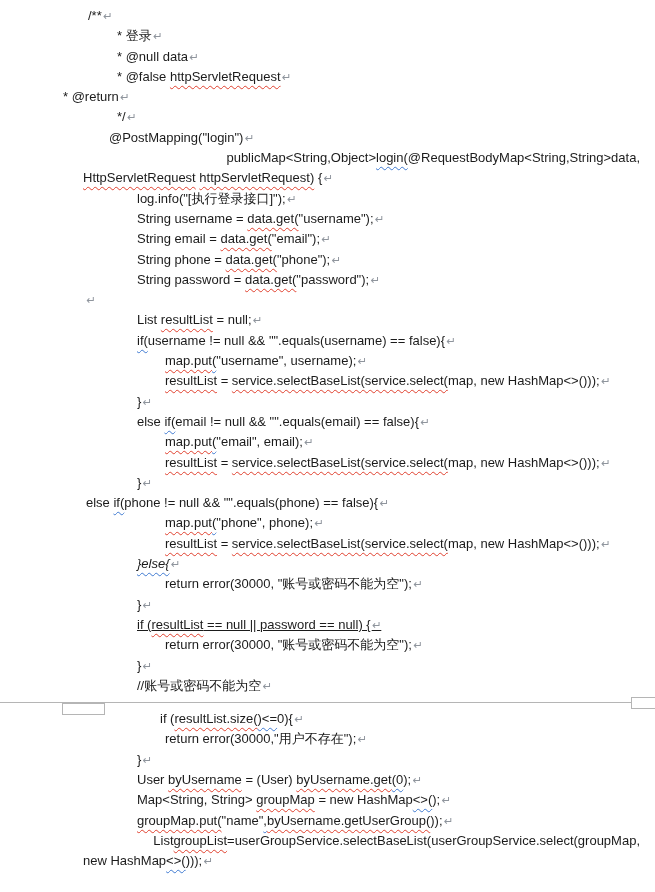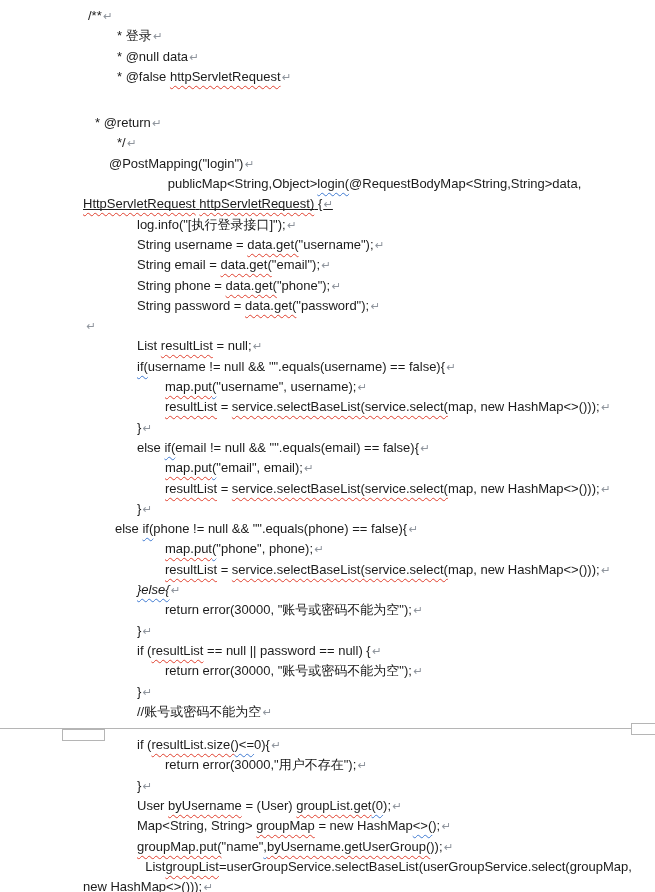--- a/index.html
+++ b/index.html
@@ -16,21 +16,21 @@
     width: 655px; height: 892px;
   }
   .line {
     height: 20.3px;
     line-height: 20.3px;
     font-size: 13px;
     white-space: pre;
   }
   .just {
     display: flex;
-    justify-content: center;
+    justify-content: flex-end;
   }
   .pm {
     color: var(--mark, #8f959d);
     font-size: 11.5px;
     margin-left: 1px;
   }
   .sqr {
     text-decoration: underline;
     text-decoration-style: wavy;
     text-decoration-color: var(--red, #e0402e);
@@ -60,56 +60,56 @@
   .sep .brect.right { left: 631px; top: 1px; width: 26px; }
 </style>
 </head>
 <body style="background: rgb(255, 255, 255); color: rgb(27, 27, 27);">
 
 <div id="page">
     <div class="line" style="padding-left: 88px;"><span>/**</span><span class="pm">↵</span></div>
     <div class="line" style="padding-left: 117px;"><span>* 登录</span><span class="pm">↵</span></div>
     <div class="line" style="padding-left: 117px;"><span>* @null data</span><span class="pm">↵</span></div>
     <div class="line" style="padding-left: 117px;"><span>* @false </span><span class="sqr">httpServletRequest</span><span class="pm">↵</span></div>
-    <div class="line" style="padding-left: 95px; margin-top: 26px;"><span>* @return</span><span class="pm">↵</span></div>
+    <div class="line" style="padding-left: 63px;"><span>* @return</span><span class="pm">↵</span></div>
     <div class="line" style="padding-left: 117px;"><span>*/</span><span class="pm">↵</span></div>
     <div class="line" style="padding-left: 109px;"><span>@PostMapping("login")</span><span class="pm">↵</span></div>
     <div class="line just" style="margin-left: 109px; width: 531px;"><span><span>public</span></span><span><span>Map&lt;String,</span></span><span><span>Object&gt;</span></span><span><span class="sqb">login(</span><span>@RequestBody</span></span><span><span>Map&lt;String,</span></span><span><span>String&gt;</span></span><span><span>data,</span></span></div>
-    <div class="line" style="padding-left: 83px; text-decoration: underline;"><span class="sqr">HttpServletRequest</span><span> </span><span class="sqr">httpServletRequest)</span><span> {</span><span class="pm">↵</span></div>
+    <div class="line" style="padding-left: 83px;"><span class="sqr">HttpServletRequest</span><span> </span><span class="sqr">httpServletRequest)</span><span> {</span><span class="pm">↵</span></div>
     <div class="line" style="padding-left: 137px;"><span>log.info("[执行登录接口]");</span><span class="pm">↵</span></div>
     <div class="line" style="padding-left: 137px;"><span>String username = </span><span class="sqr">data.get(</span><span>"username");</span><span class="pm">↵</span></div>
     <div class="line" style="padding-left: 137px;"><span>String email = </span><span class="sqr">data.get(</span><span>"email");</span><span class="pm">↵</span></div>
     <div class="line" style="padding-left: 137px;"><span>String phone = </span><span class="sqr">data.get(</span><span>"phone");</span><span class="pm">↵</span></div>
     <div class="line" style="padding-left: 137px;"><span>String password = </span><span class="sqr">data.get(</span><span>"password");</span><span class="pm">↵</span></div>
     <div class="line" style="padding-left: 85px;"><span class="pm">↵</span></div>
     <div class="line" style="padding-left: 137px;"><span>List </span><span class="sqr">resultList</span><span> = null;</span><span class="pm">↵</span></div>
     <div class="line" style="padding-left: 137px;"><span class="sqb">if(</span><span>username != null &amp;&amp; "".equals(username) == false){</span><span class="pm">↵</span></div>
     <div class="line" style="padding-left: 165px;"><span class="sqr">map.put</span><span class="sqb">(</span><span>"username", username);</span><span class="pm">↵</span></div>
     <div class="line" style="padding-left: 165px;"><span class="sqr">resultList</span><span> = </span><span class="sqr">service.selectBaseList(</span><span class="sqr">service.select(</span><span>map, new HashMap&lt;&gt;()));</span><span class="pm">↵</span></div>
     <div class="line" style="padding-left: 137px;"><span>}</span><span class="pm">↵</span></div>
     <div class="line" style="padding-left: 137px;"><span>else </span><span class="sqb">if(</span><span>email != null &amp;&amp; "".equals(email) == false){</span><span class="pm">↵</span></div>
     <div class="line" style="padding-left: 165px;"><span class="sqr">map.put</span><span class="sqb">(</span><span>"email", email);</span><span class="pm">↵</span></div>
     <div class="line" style="padding-left: 165px;"><span class="sqr">resultList</span><span> = </span><span class="sqr">service.selectBaseList(</span><span class="sqr">service.select(</span><span>map, new HashMap&lt;&gt;()));</span><span class="pm">↵</span></div>
     <div class="line" style="padding-left: 137px;"><span>}</span><span class="pm">↵</span></div>
-    <div class="line" style="padding-left: 115px;"><span>else </span><span class="sqb">if(</span><span>phone != null &amp;&amp; "".equals(phone) == false){</span><span class="pm">↵</span></div>
+    <div class="line" style="padding-left: 86px;"><span>else </span><span class="sqb">if(</span><span>phone != null &amp;&amp; "".equals(phone) == false){</span><span class="pm">↵</span></div>
     <div class="line" style="padding-left: 165px;"><span class="sqr">map.put</span><span class="sqb">(</span><span>"phone", phone);</span><span class="pm">↵</span></div>
     <div class="line" style="padding-left: 165px;"><span class="sqr">resultList</span><span> = </span><span class="sqr">service.selectBaseList(</span><span class="sqr">service.select(</span><span>map, new HashMap&lt;&gt;()));</span><span class="pm">↵</span></div>
     <div class="line" style="padding-left: 137px; font-style: italic;"><span class="sqb">}else{</span><span class="pm">↵</span></div>
     <div class="line" style="padding-left: 165px;"><span>return error(30000, "账号或密码不能为空");</span><span class="pm">↵</span></div>
     <div class="line" style="padding-left: 137px;"><span>}</span><span class="pm">↵</span></div>
-    <div class="line" style="padding-left: 137px;"><span>if (</span><span class="sqr">resultList</span><span> == null || password == null) {</span><span class="pm">↵</span></div>
+    <div class="line" style="padding-left: 137px; text-decoration: underline;"><span>if (</span><span class="sqr">resultList</span><span> == null || password == null) {</span><span class="pm">↵</span></div>
     <div class="line" style="padding-left: 165px;"><span>return error(30000, "账号或密码不能为空");</span><span class="pm">↵</span></div>
     <div class="line" style="padding-left: 137px;"><span>}</span><span class="pm">↵</span></div>
     <div class="line" style="padding-left: 137px;"><span>//账号或密码不能为空</span><span class="pm">↵</span></div>
     <div class="sep">
       <div class="hline"></div>
       <div class="brect left"></div>
       <div class="brect right"></div>
     </div>
-    <div class="line" style="padding-left: 137px;"><span>if (</span><span class="sqr">resultList.size(</span><span class="sqb">)&lt;=</span><span>0){</span><span class="pm">↵</span></div>
+    <div class="line" style="padding-left: 137px; margin-left: 23px;"><span>if (</span><span class="sqr">resultList.size(</span><span class="sqb">)&lt;=</span><span>0){</span><span class="pm">↵</span></div>
     <div class="line" style="padding-left: 165px;"><span>return error(30000,"用户不存在");</span><span class="pm">↵</span></div>
     <div class="line" style="padding-left: 137px;"><span>}</span><span class="pm">↵</span></div>
-    <div class="line" style="padding-left: 137px;"><span>User </span><span class="sqr">byUsername</span><span> = (User) </span><span class="sqr">groupList.get</span><span class="sqb">(0</span><span>);</span><span class="pm">↵</span></div>
+    <div class="line" style="padding-left: 137px;"><span>User </span><span class="sqr">byUsername</span><span> = (User) </span><span class="sqr">byUsername.get</span><span class="sqb">(0</span><span>);</span><span class="pm">↵</span></div>
     <div class="line" style="padding-left: 137px;"><span>Map&lt;String, String&gt; </span><span class="sqr">groupMap</span><span> = new HashMap</span><span class="sqb">&lt;&gt;(</span><span>);</span><span class="pm">↵</span></div>
     <div class="line" style="padding-left: 137px;"><span class="sqr">groupMap.put(</span><span>"name"</span><span class="sqb">,</span><span class="sqr">byUsername.getUserGroup(</span><span>));</span><span class="pm">↵</span></div>
     <div class="line just" style="margin-left: 137px; width: 503px;"><span><span>List</span></span><span><span class="sqr">groupList</span></span><span><span>=</span></span><span><span>userGroupService.selectBaseList(userGroupService.select(groupMap,</span></span></div>
     <div class="line" style="padding-left: 83px;"><span>new HashMap</span><span class="sqb">&lt;&gt;(</span><span>)));</span><span class="pm">↵</span></div>
   </div>
 
 </body></html>

